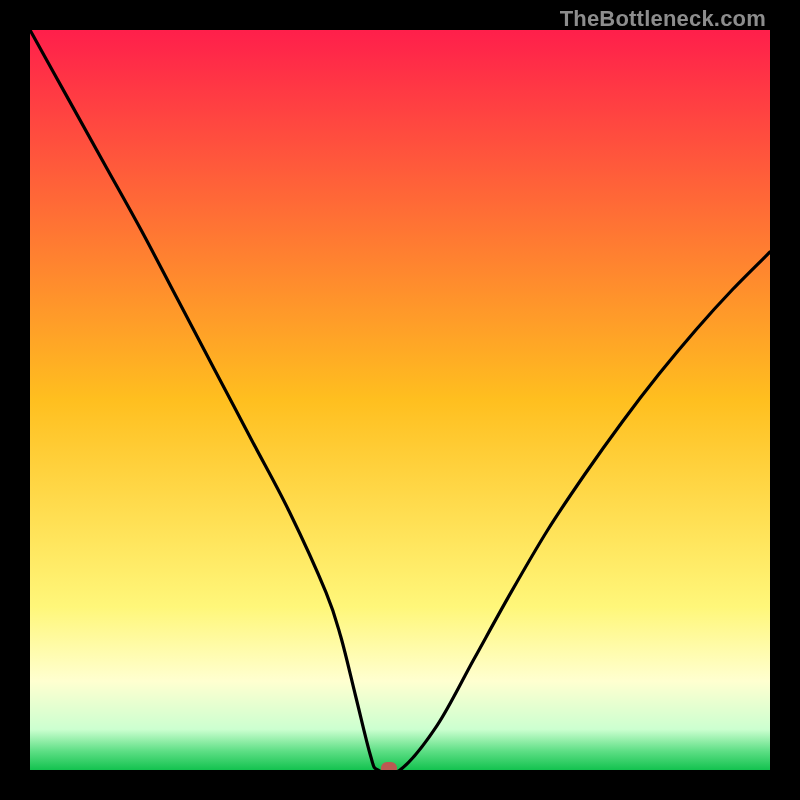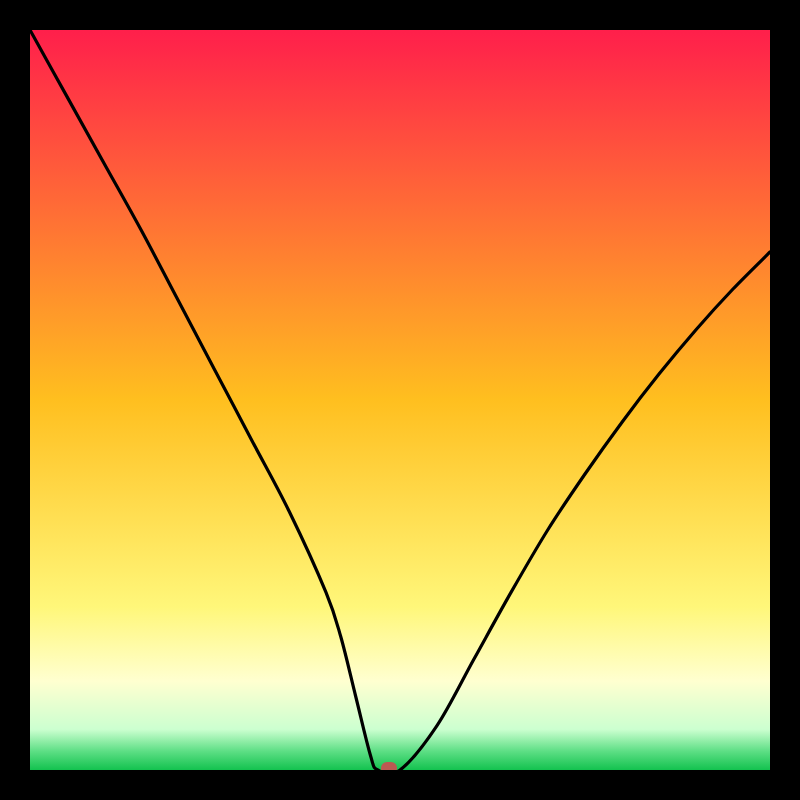--- a/index.html
+++ b/index.html
@@ -45,20 +45,21 @@
     height: 12px;
     background: #bb5a52;
     border-radius: 6px;
   }
 </style>
 </head>
 <body>
 
 <div class="frame">
 
+  <div class="watermark">TheBottleneck.com</div>
 
   <div class="plot">
     <svg id="chart-svg" width="740" height="740" viewBox="0 0 740 740" preserveAspectRatio="none">
       <defs>
         <linearGradient id="bg-grad" x1="0" y1="0" x2="0" y2="1">
             <stop offset="0%" stop-color="#ff1f4b"></stop>
             <stop offset="50%" stop-color="#ffbf1f"></stop>
             <stop offset="78%" stop-color="#fff77a"></stop>
             <stop offset="88%" stop-color="#ffffd0"></stop>
             <stop offset="94.5%" stop-color="#ccffd0"></stop>

